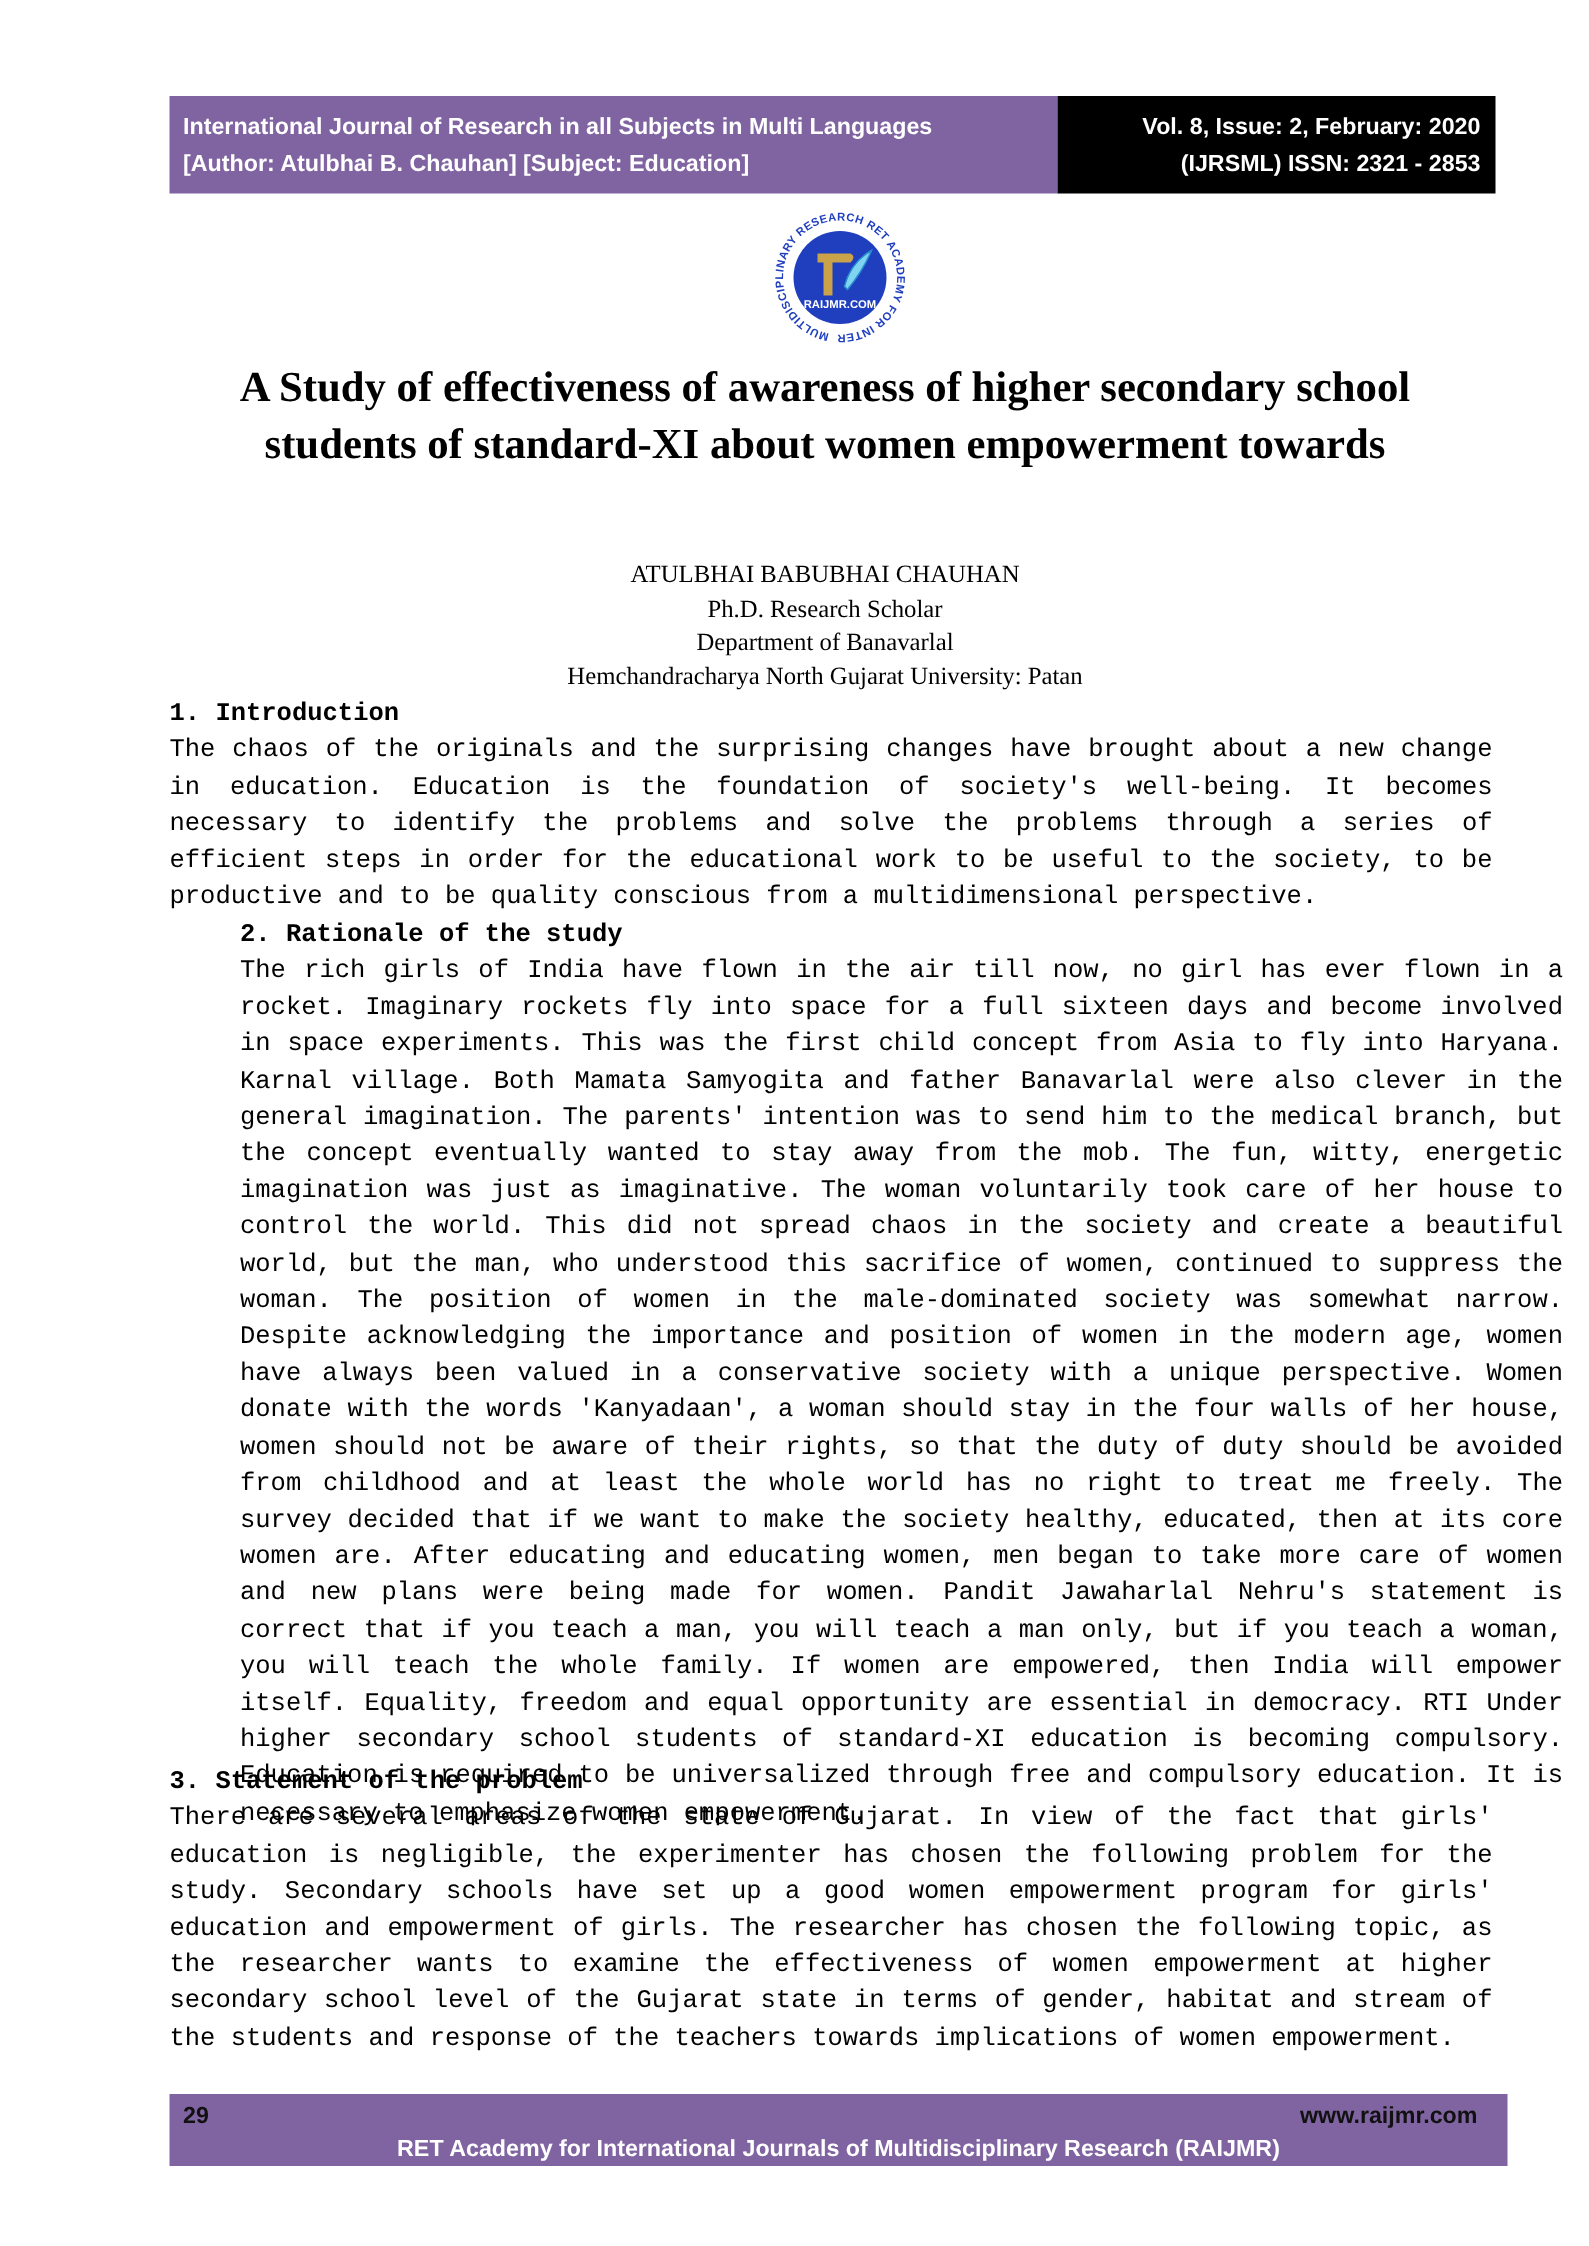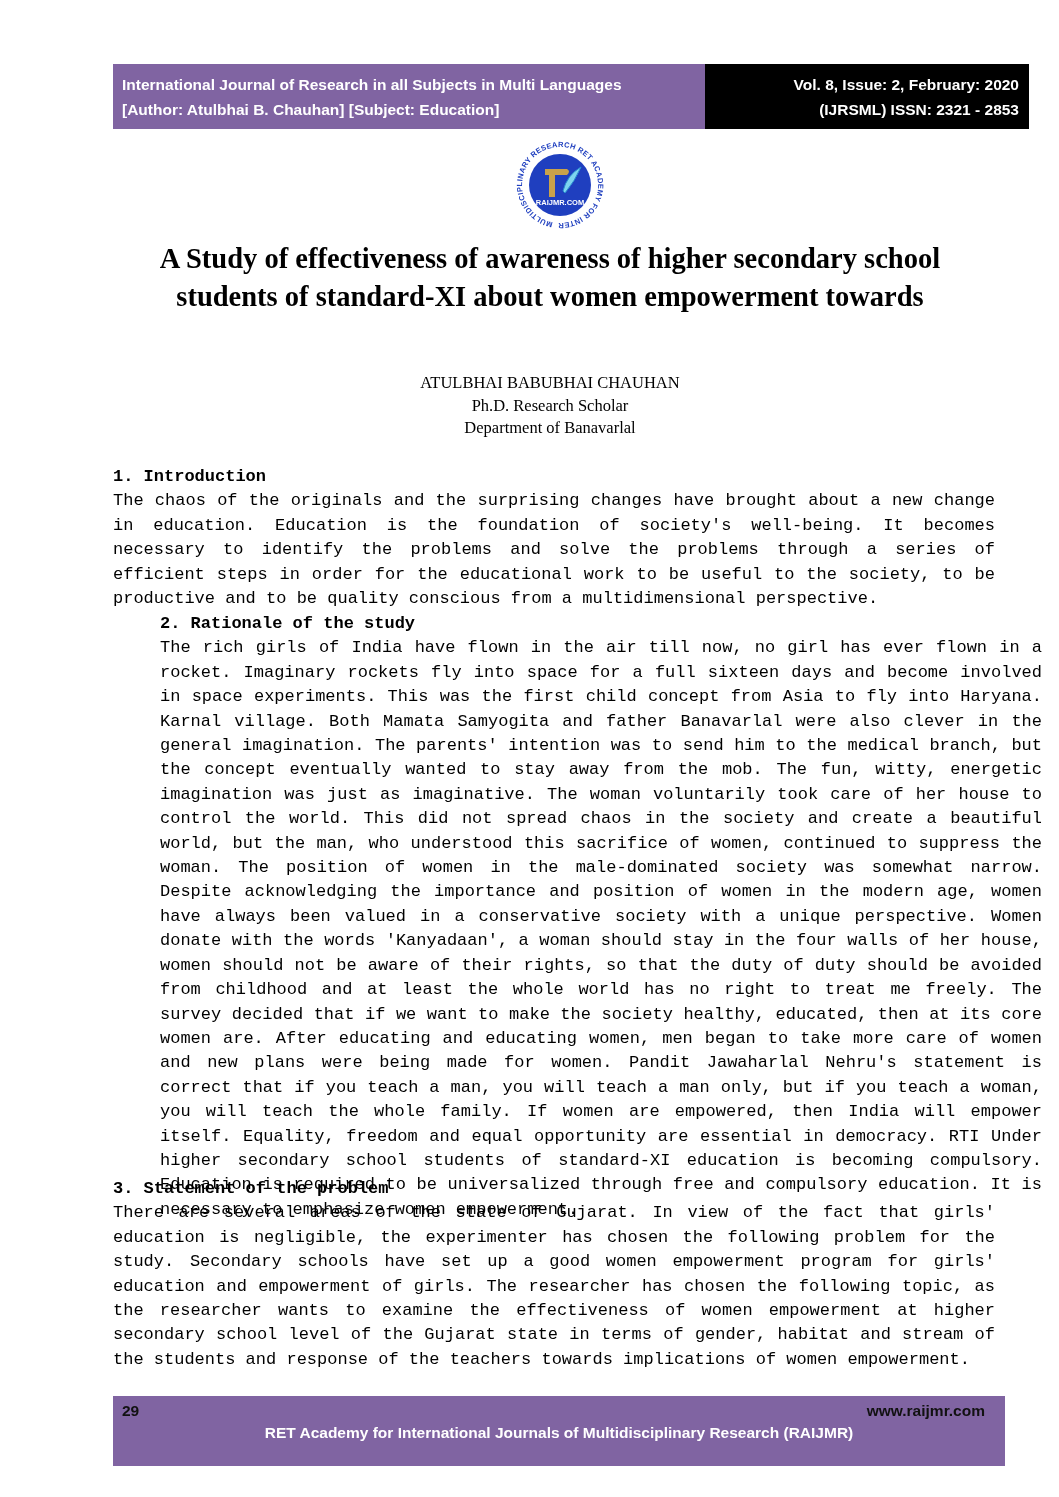--- a/index.html
+++ b/index.html
@@ -5,21 +5,21 @@
     html, body { margin: 0; padding: 0; background: #ffffff; }
     body { width: 1059px; height: 1497px; position: relative; overflow: hidden; font-family: "Liberation Serif", serif; color: #000; }
 
     .header-left {
       position: absolute; left: 113px; top: 64px; width: 592px; height: 65px;
       background: #8064a2; color: #ffffff;
       font-family: "Liberation Sans", sans-serif; font-weight: bold; font-size: 15.5px;
       box-sizing: border-box; padding: 8px 0 0 9px; line-height: 25px;
     }
     .header-right {
-      position: absolute; left: 705px; top: 64px; width: 324px; height: 65px;
+      position: absolute; left: 705px; top: 64px; width: 292px; height: 65px;
       background: #000000; color: #ffffff;
       font-family: "Liberation Sans", sans-serif; font-weight: bold; font-size: 15.5px;
       box-sizing: border-box; padding: 8px 10px 0 0; line-height: 25px; text-align: right;
     }
     .header-line { display: block; white-space: nowrap; }
 
     .logo {
       position: absolute; left: 505px; top: 139px; width: 110px; height: 92px;
     }
 
@@ -39,21 +39,21 @@
       font-size: 17px; line-height: 24.4px; text-align: justify; font-family: Liberation Mono, monospace;
     }
     .section-heading { font-weight: bold; display: block; }
     .para { display: block; }
 
     .sec1 { top: 465px; }
     .sec2 { top: 612px; margin-left: 47px; }
     .sec3 { top: 1177px; }
 
     .footer {
-      position: absolute; left: 113px; top: 1396px; width: 892px; height: 70px;
+      position: absolute; left: 113px; top: 1396px; width: 892px; height: 48px;
       background: #8064a2; color: #ffffff;
       font-family: "Liberation Sans", sans-serif; font-weight: bold; font-size: 15.5px;
       box-sizing: border-box;
     }
     .footer-page { position: absolute; left: 9px; top: 6px; color: #111; }
     .footer-line1 { position: absolute; left: 37px; top: 6px; white-space: nowrap; }
     .footer-url { position: absolute; right: 20px; top: 6px; color: #111; }
     .footer-line2 { position: absolute; left: 0; right: 0; top: 28px; text-align: center; white-space: nowrap; }
   </style>
 </head>
@@ -86,20 +86,21 @@
 
 <div class="title">
   <div>A Study of effectiveness of awareness of higher secondary school</div>
   <div>students of standard-XI about women empowerment towards</div>
 </div>
 
 <div class="author-block">
   <span>ATULBHAI BABUBHAI CHAUHAN</span>
   <span>Ph.D. Research Scholar</span>
   <span>Department of Banavarlal</span>
+  <span>Hemchandracharya North Gujarat University: Patan</span>
 </div>
 
 <div class="body-text sec1">
   <span class="section-heading">1. Introduction</span>
   <span class="para">The chaos of the originals and the surprising changes have brought about a new change in education. Education is the foundation of society's well-being. It becomes necessary to identify the problems and solve the problems through a series of efficient steps in order for the educational work to be useful to the society, to be productive and to be quality conscious from a multidimensional perspective.</span>
 </div>
 
 <div class="body-text sec2">
   <span class="section-heading">2. Rationale of the study</span>
   <span class="para">The rich girls of India have flown in the air till now, no girl has ever flown in a rocket. Imaginary rockets fly into space for a full sixteen days and become involved in space experiments. This was the first child concept from Asia to fly into Haryana. Karnal village. Both Mamata Samyogita and father Banavarlal were also clever in the general imagination. The parents' intention was to send him to the medical branch, but the concept eventually wanted to stay away from the mob. The fun, witty, energetic imagination was just as imaginative. The woman voluntarily took care of her house to control the world. This did not spread chaos in the society and create a beautiful world, but the man, who understood this sacrifice of women, continued to suppress the woman. The position of women in the male-dominated society was somewhat narrow. Despite acknowledging the importance and position of women in the modern age, women have always been valued in a conservative society with a unique perspective. Women donate with the words 'Kanyadaan', a woman should stay in the four walls of her house, women should not be aware of their rights, so that the duty of duty should be avoided from childhood and at least the whole world has no right to treat me freely. The survey decided that if we want to make the society healthy, educated, then at its core women are. After educating and educating women, men began to take more care of women and new plans were being made for women. Pandit Jawaharlal Nehru's statement is correct that if you teach a man, you will teach a man only, but if you teach a woman, you will teach the whole family. If women are empowered, then India will empower itself. Equality, freedom and equal opportunity are essential in democracy. RTI Under higher secondary school students of standard-XI education is becoming compulsory. Education is required to be universalized through free and compulsory education. It is necessary to emphasize women empowerment.</span>

